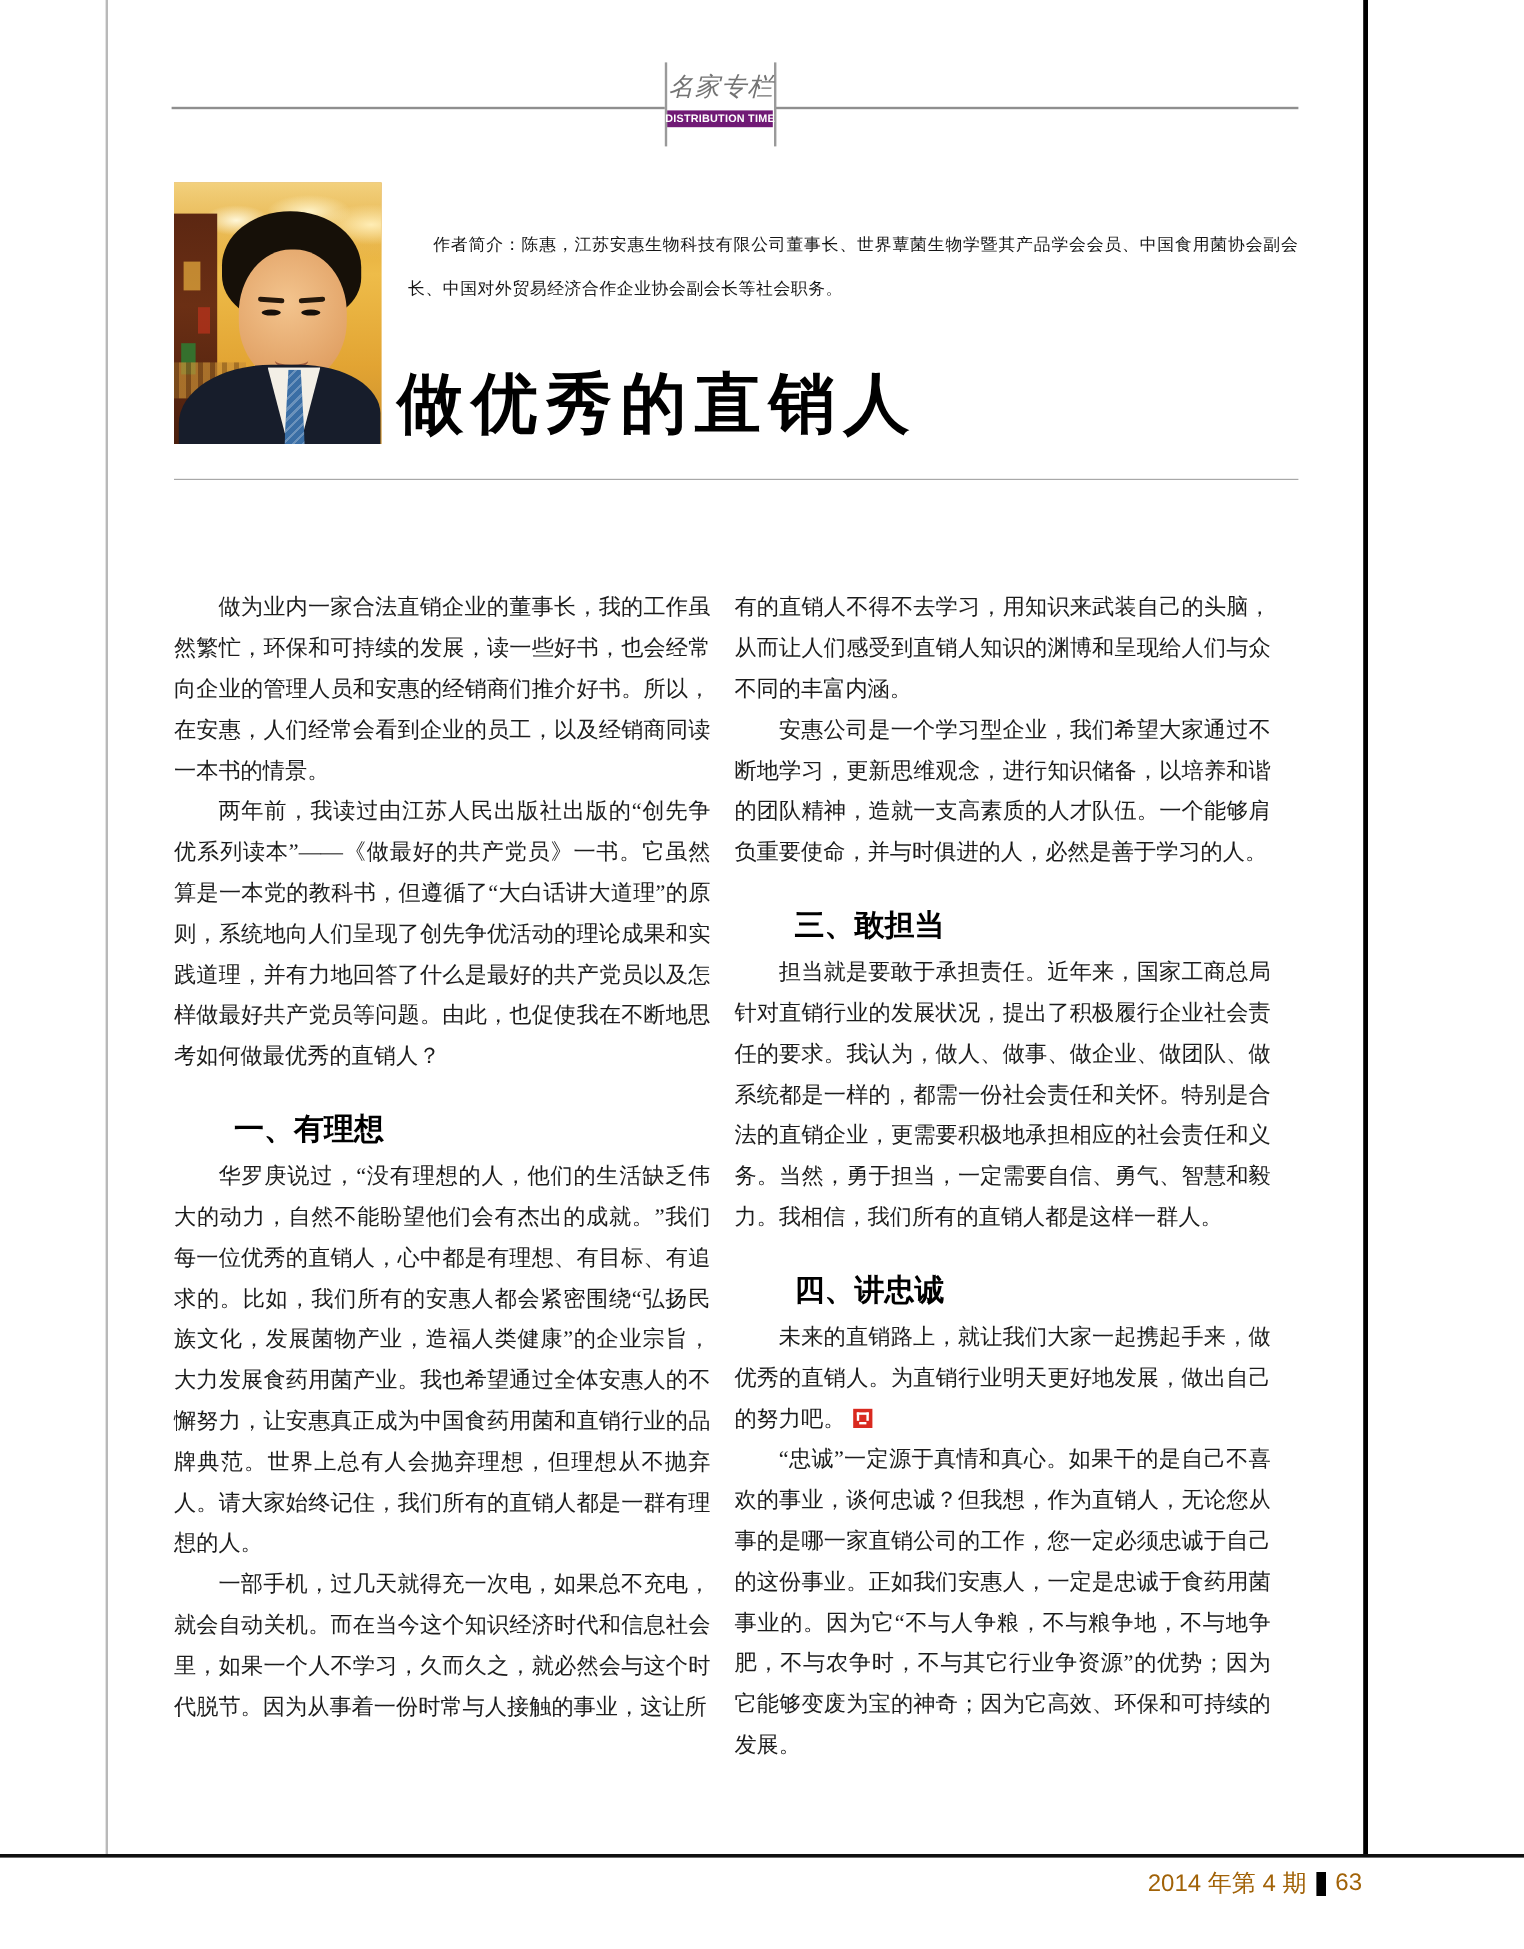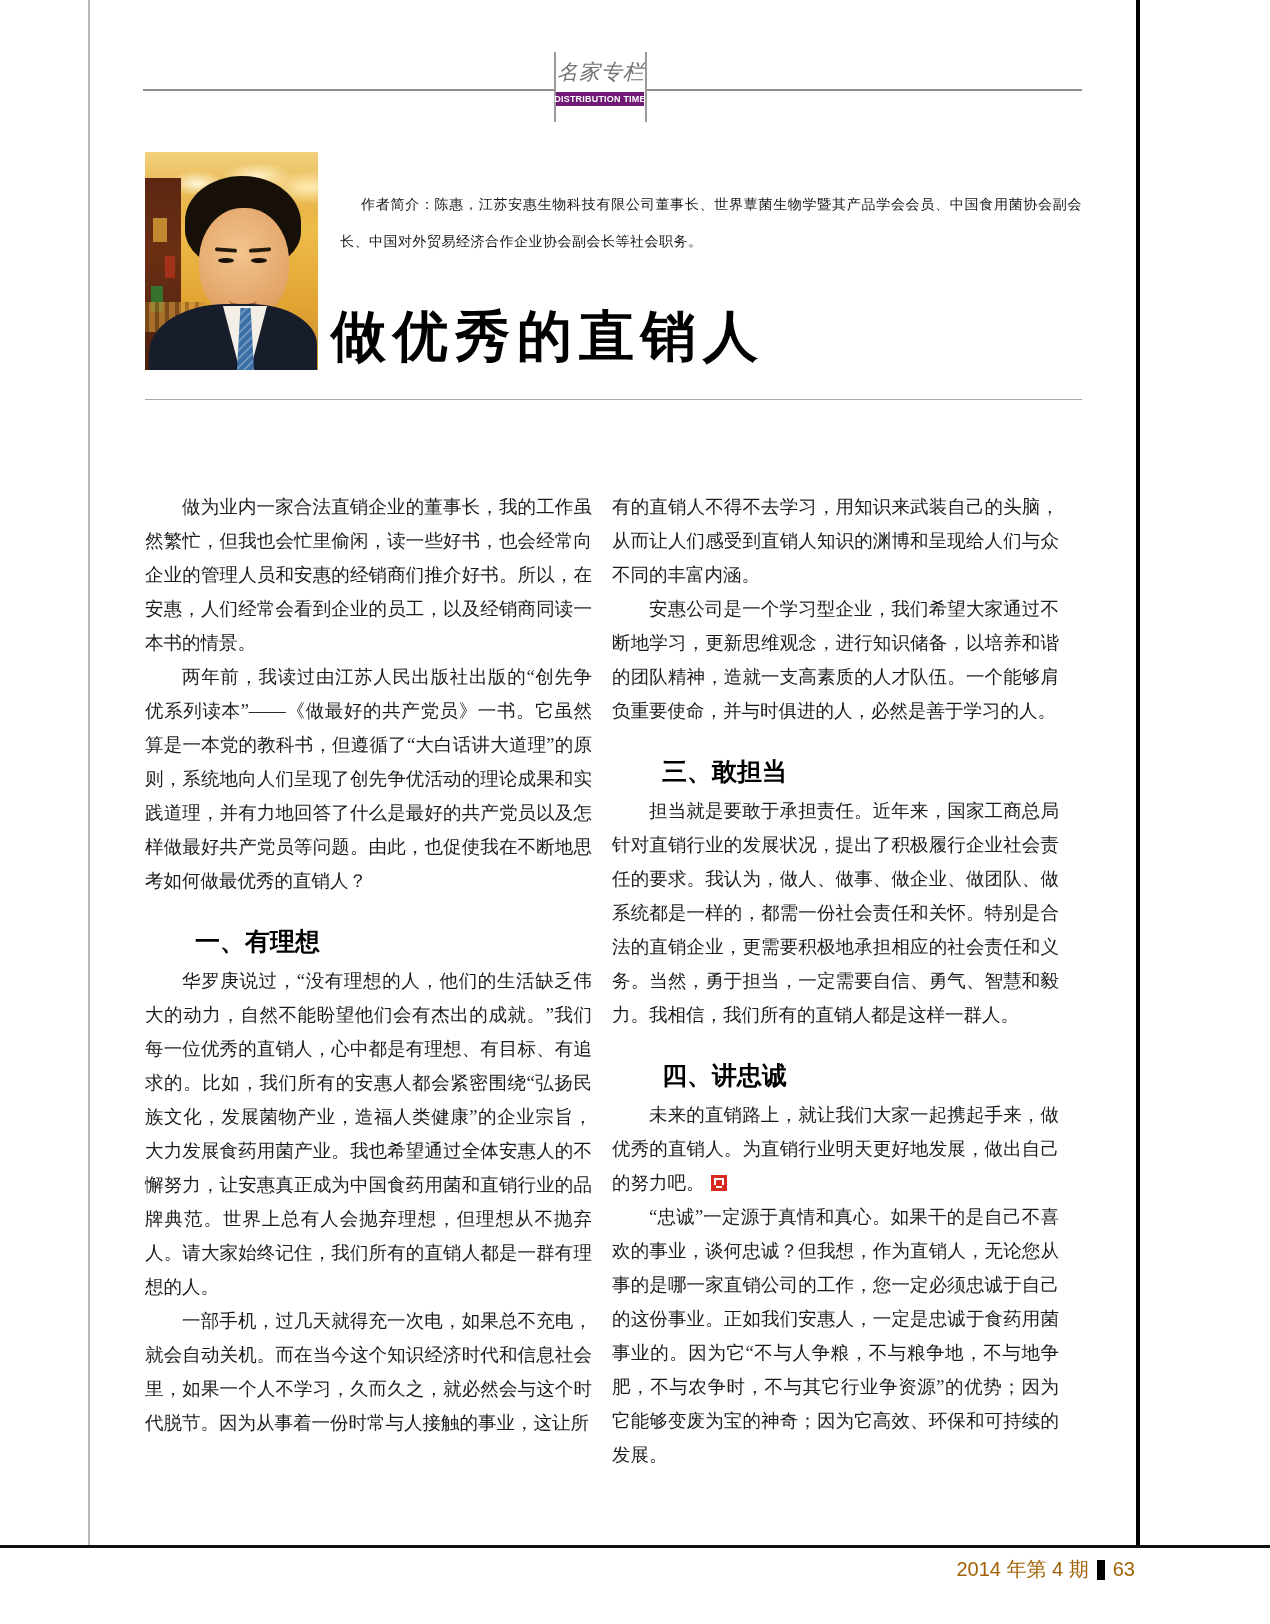--- a/index.html
+++ b/index.html
@@ -129,21 +129,21 @@
     <div class="suit"></div>
     <div class="shirt"></div>
     <div class="tie"></div>
   </div>
 
   <div class="bio">作者简介：陈惠，江苏安惠生物科技有限公司董事长、世界蕈菌生物学暨其产品学会会员、中国食用菌协会副会长、中国对外贸易经济合作企业协会副会长等社会职务。</div>
 
   <div class="title">做优秀的直销人</div>
 
   <div class="bodycol left">
-      <div class="para">做为业内一家合法直销企业的董事长，我的工作虽然繁忙，但我也会忙里偷闲，读一些好书，也会经常向企业的管理人员和安惠的经销商们推介好书。所以，在安惠，人们经常会看到企业的员工，以及经销商同读一本书的情景。</div>
+      <div class="para">做为业内一家合法直销企业的董事长，我的工作虽然繁忙，环保和可持续的发展，读一些好书，也会经常向企业的管理人员和安惠的经销商们推介好书。所以，在安惠，人们经常会看到企业的员工，以及经销商同读一本书的情景。</div>
       <div class="para">两年前，我读过由江苏人民出版社出版的“创先争优系列读本”——《做最好的共产党员》一书。它虽然算是一本党的教科书，但遵循了“大白话讲大道理”的原则，系统地向人们呈现了创先争优活动的理论成果和实践道理，并有力地回答了什么是最好的共产党员以及怎样做最好共产党员等问题。由此，也促使我在不断地思考如何做最优秀的直销人？</div>
       <div class="sec-heading">一、有理想</div>
       <div class="para">华罗庚说过，“没有理想的人，他们的生活缺乏伟大的动力，自然不能盼望他们会有杰出的成就。”我们每一位优秀的直销人，心中都是有理想、有目标、有追求的。比如，我们所有的安惠人都会紧密围绕“弘扬民族文化，发展菌物产业，造福人类健康”的企业宗旨，大力发展食药用菌产业。我也希望通过全体安惠人的不懈努力，让安惠真正成为中国食药用菌和直销行业的品牌典范。世界上总有人会抛弃理想，但理想从不抛弃人。请大家始终记住，我们所有的直销人都是一群有理想的人。</div>
       <div class="para">一部手机，过几天就得充一次电，如果总不充电，就会自动关机。而在当今这个知识经济时代和信息社会里，如果一个人不学习，久而久之，就必然会与这个时代脱节。因为从事着一份时常与人接触的事业，这让所</div>
     </div>
   <div class="bodycol right">
       <div class="para noindent">有的直销人不得不去学习，用知识来武装自己的头脑，从而让人们感受到直销人知识的渊博和呈现给人们与众不同的丰富内涵。</div>
       <div class="para">安惠公司是一个学习型企业，我们希望大家通过不断地学习，更新思维观念，进行知识储备，以培养和谐的团队精神，造就一支高素质的人才队伍。一个能够肩负重要使命，并与时俱进的人，必然是善于学习的人。</div>
       <div class="sec-heading">三、敢担当</div>
       <div class="para">担当就是要敢于承担责任。近年来，国家工商总局针对直销行业的发展状况，提出了积极履行企业社会责任的要求。我认为，做人、做事、做企业、做团队、做系统都是一样的，都需一份社会责任和关怀。特别是合法的直销企业，更需要积极地承担相应的社会责任和义务。当然，勇于担当，一定需要自信、勇气、智慧和毅力。我相信，我们所有的直销人都是这样一群人。</div>

